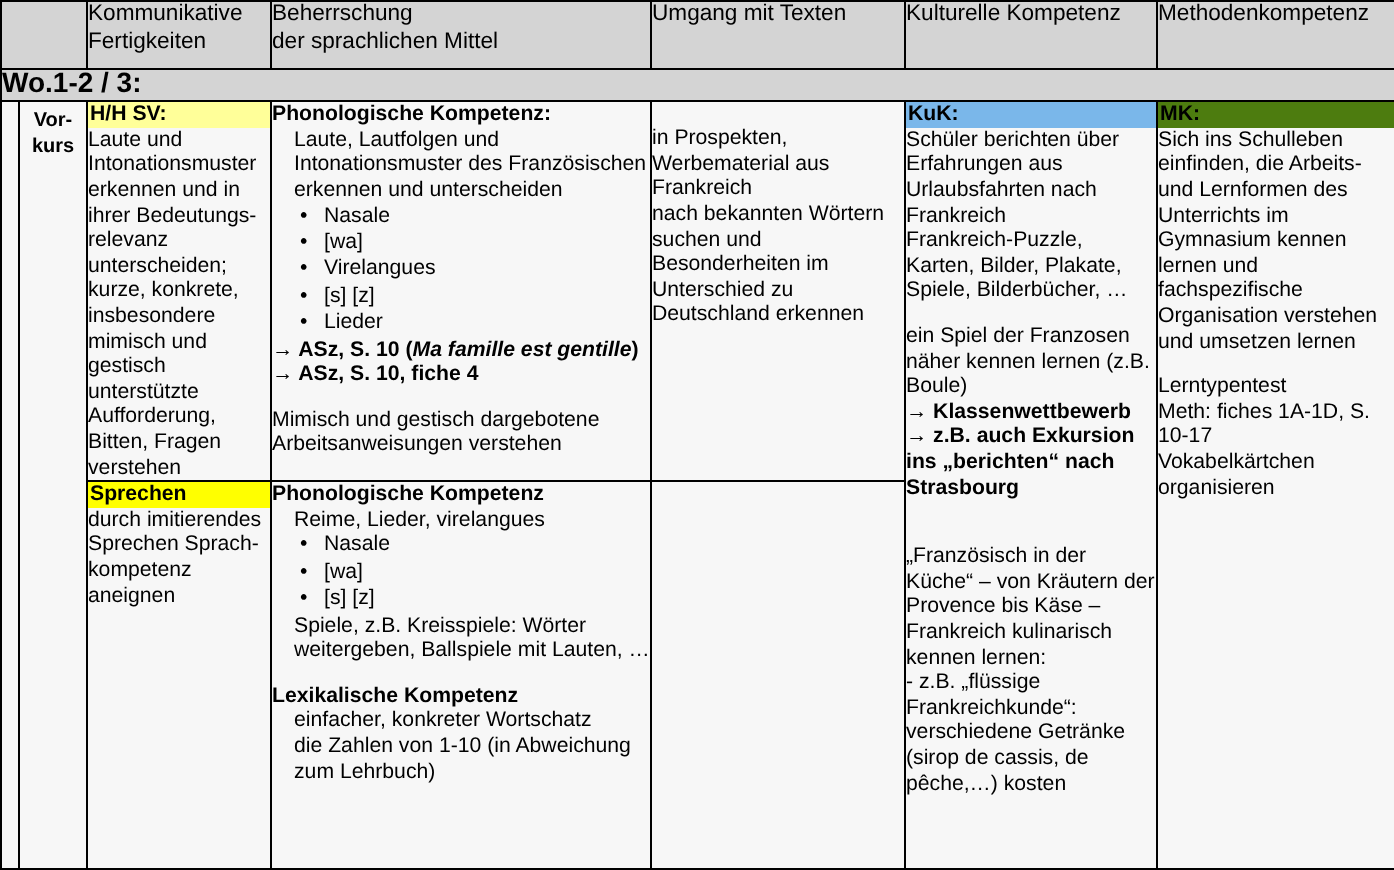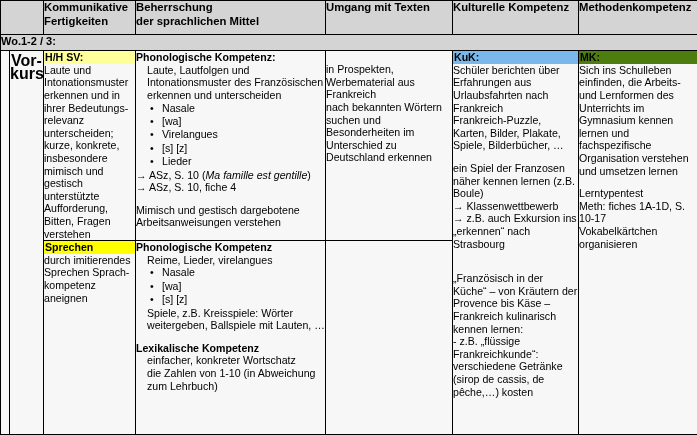--- a/index.html
+++ b/index.html
@@ -23,45 +23,45 @@
   }
   #curriculum-table td, #curriculum-table th {
     border: 1px solid #000000;
     vertical-align: top;
     padding: 0;
     background: #f7f7f7;
   }
   
   .hdr {
     background: #d4d4d4 !important;
-    font-weight: bold;
+    font-weight: normal;
     font-size: 11.3px;
     line-height: 13.5px;
     padding: 4px 5px 4px 6px;
     vertical-align: top;
     text-align: left;
     white-space: pre-line;
   }
   .hdr-blank { background: #d4d4d4 !important; }
   
   .weekband {
     background: #d4d4d4 !important;
     font-weight: bold;
-    font-size: 11px;
+    font-size: 14px;
     line-height: 12px;
     padding: 1px 4px 2px 5px;
   }
   
   .cell {
     font-size: 10.6px;
     line-height: 12.6px;
     padding: 3px 5px 3px 5px;
   }
   .cell-narrow {
-    font-size: 16px;
+    font-size: 10px;
     line-height: 12.6px;
     padding: 3px 3px 3px 3px;
     text-align: center;
     font-weight: bold;
   }
   .gap { height: 10px; }
   .tight { white-space: pre-line; }
 
   
   .hl-paleyellow {
@@ -106,21 +106,21 @@
     position: relative;
     line-height: 13.4px;
   }
   ul.bul li::before {
     content: "\2022";
     position: absolute;
     left: -12px;
     top: 0;
   }
   .ind1 { padding-left: 11px; display: block; }
-  .arrowline { display: block; }
+  .arrowline { display: block; font-weight: bold; }
   .wrapline { display: block; }
 </style>
 </head>
 <body>
 
 <table id="curriculum-table">
   <colgroup>
     <col style="width:9px">
     <col style="width:34px">
     <col style="width:92px">
@@ -178,21 +178,21 @@
 nach bekannten Wörtern suchen und Besonderheiten im Unterschied zu Deutschland erkennen</span>
     </td>
 
     <td rowspan="2" class="cell" style="padding-top:0;">
       <span class="hl-blue">KuK:</span>
       <span class="wrapline tight">Schüler berichten über Erfahrungen aus Urlaubsfahrten nach Frankreich
 Frankreich-Puzzle, Karten, Bilder, Plakate, Spiele, Bilderbücher, …</span>
       <div class="gap"></div>
       <span class="wrapline">ein Spiel der Franzosen näher kennen lernen (z.B. Boule)</span>
       <span class="arrowline">→ Klassenwettbewerb</span>
-      <span class="arrowline">→ z.B. auch Exkursion ins „erkennen“ nach Strasbourg</span>
+      <span class="arrowline">→ z.B. auch Exkursion ins „berichten“ nach Strasbourg</span>
       <div class="gap" style="height:22px;"></div>
       <span class="wrapline">„Französisch in der Küche“ – von Kräutern der Provence bis Käse – Frankreich kulinarisch kennen lernen:</span>
       <span class="wrapline">- z.B. „flüssige Frankreichkunde“: verschiedene Getränke (sirop de cassis, de pêche,…) kosten</span>
     </td>
 
     <td rowspan="2" class="cell" style="padding-top:0;">
       <span class="hl-violet">MK:</span>
       <span class="wrapline">Sich ins Schulleben einfinden, die Arbeits- und Lernformen des Unterrichts im Gymnasium kennen lernen und fachspezifische Organisation verstehen und umsetzen lernen</span>
       <div class="gap"></div>
       <span class="wrapline tight">Lerntypentest

